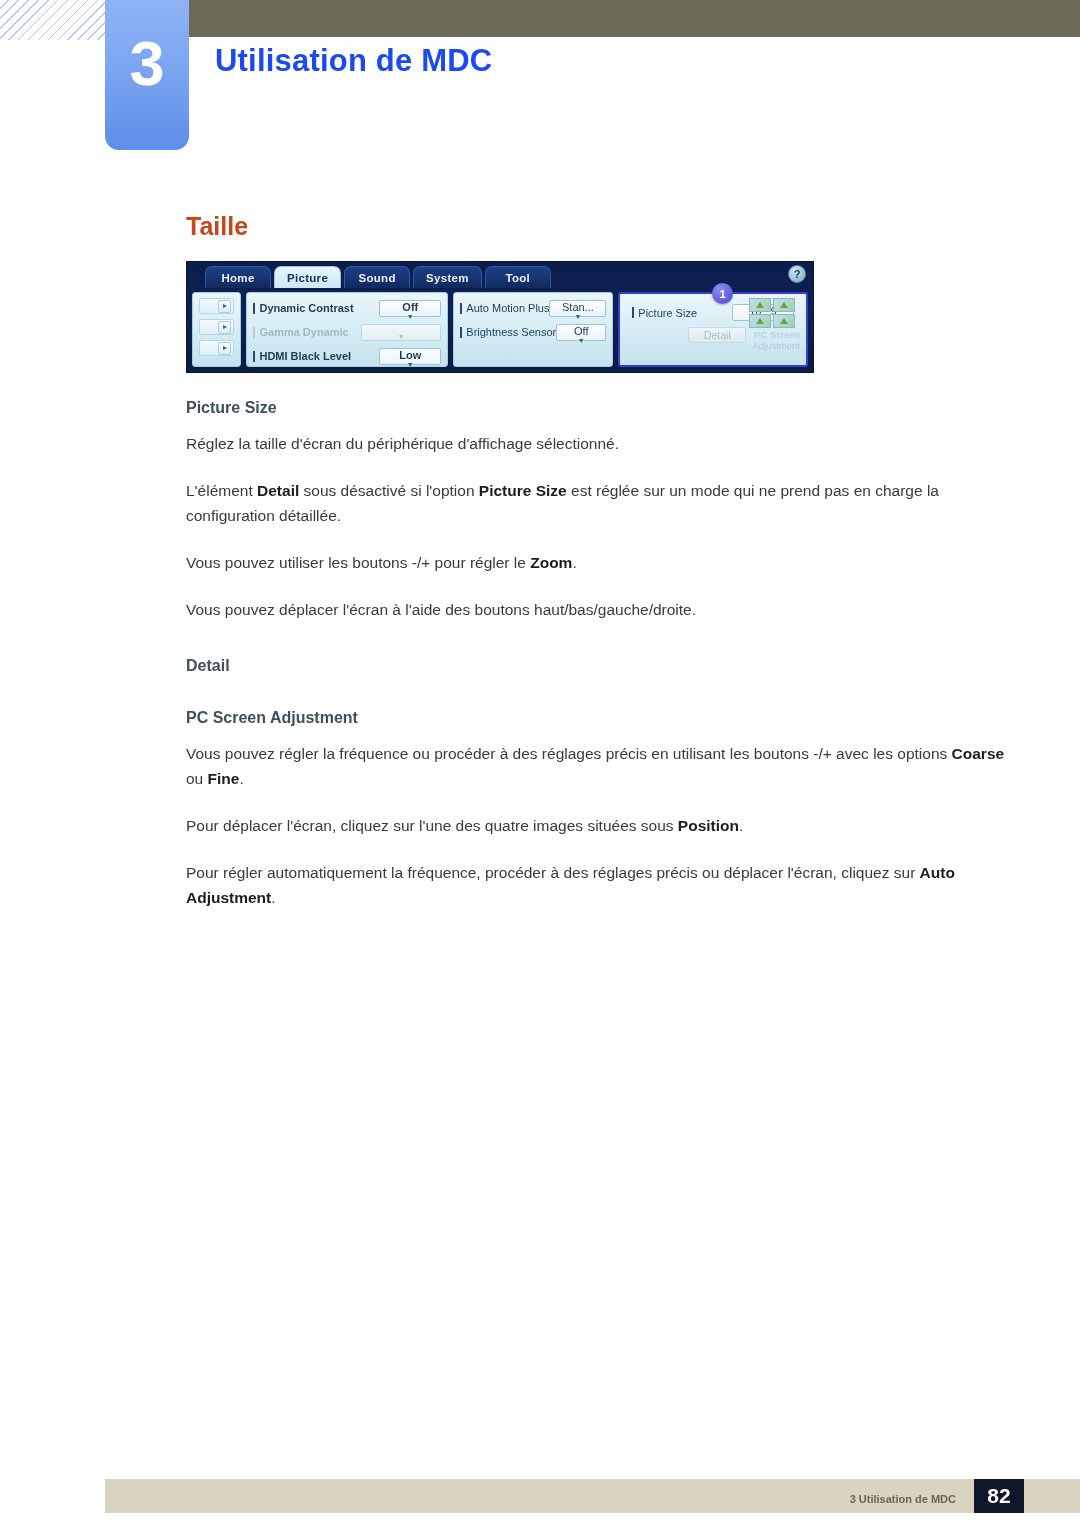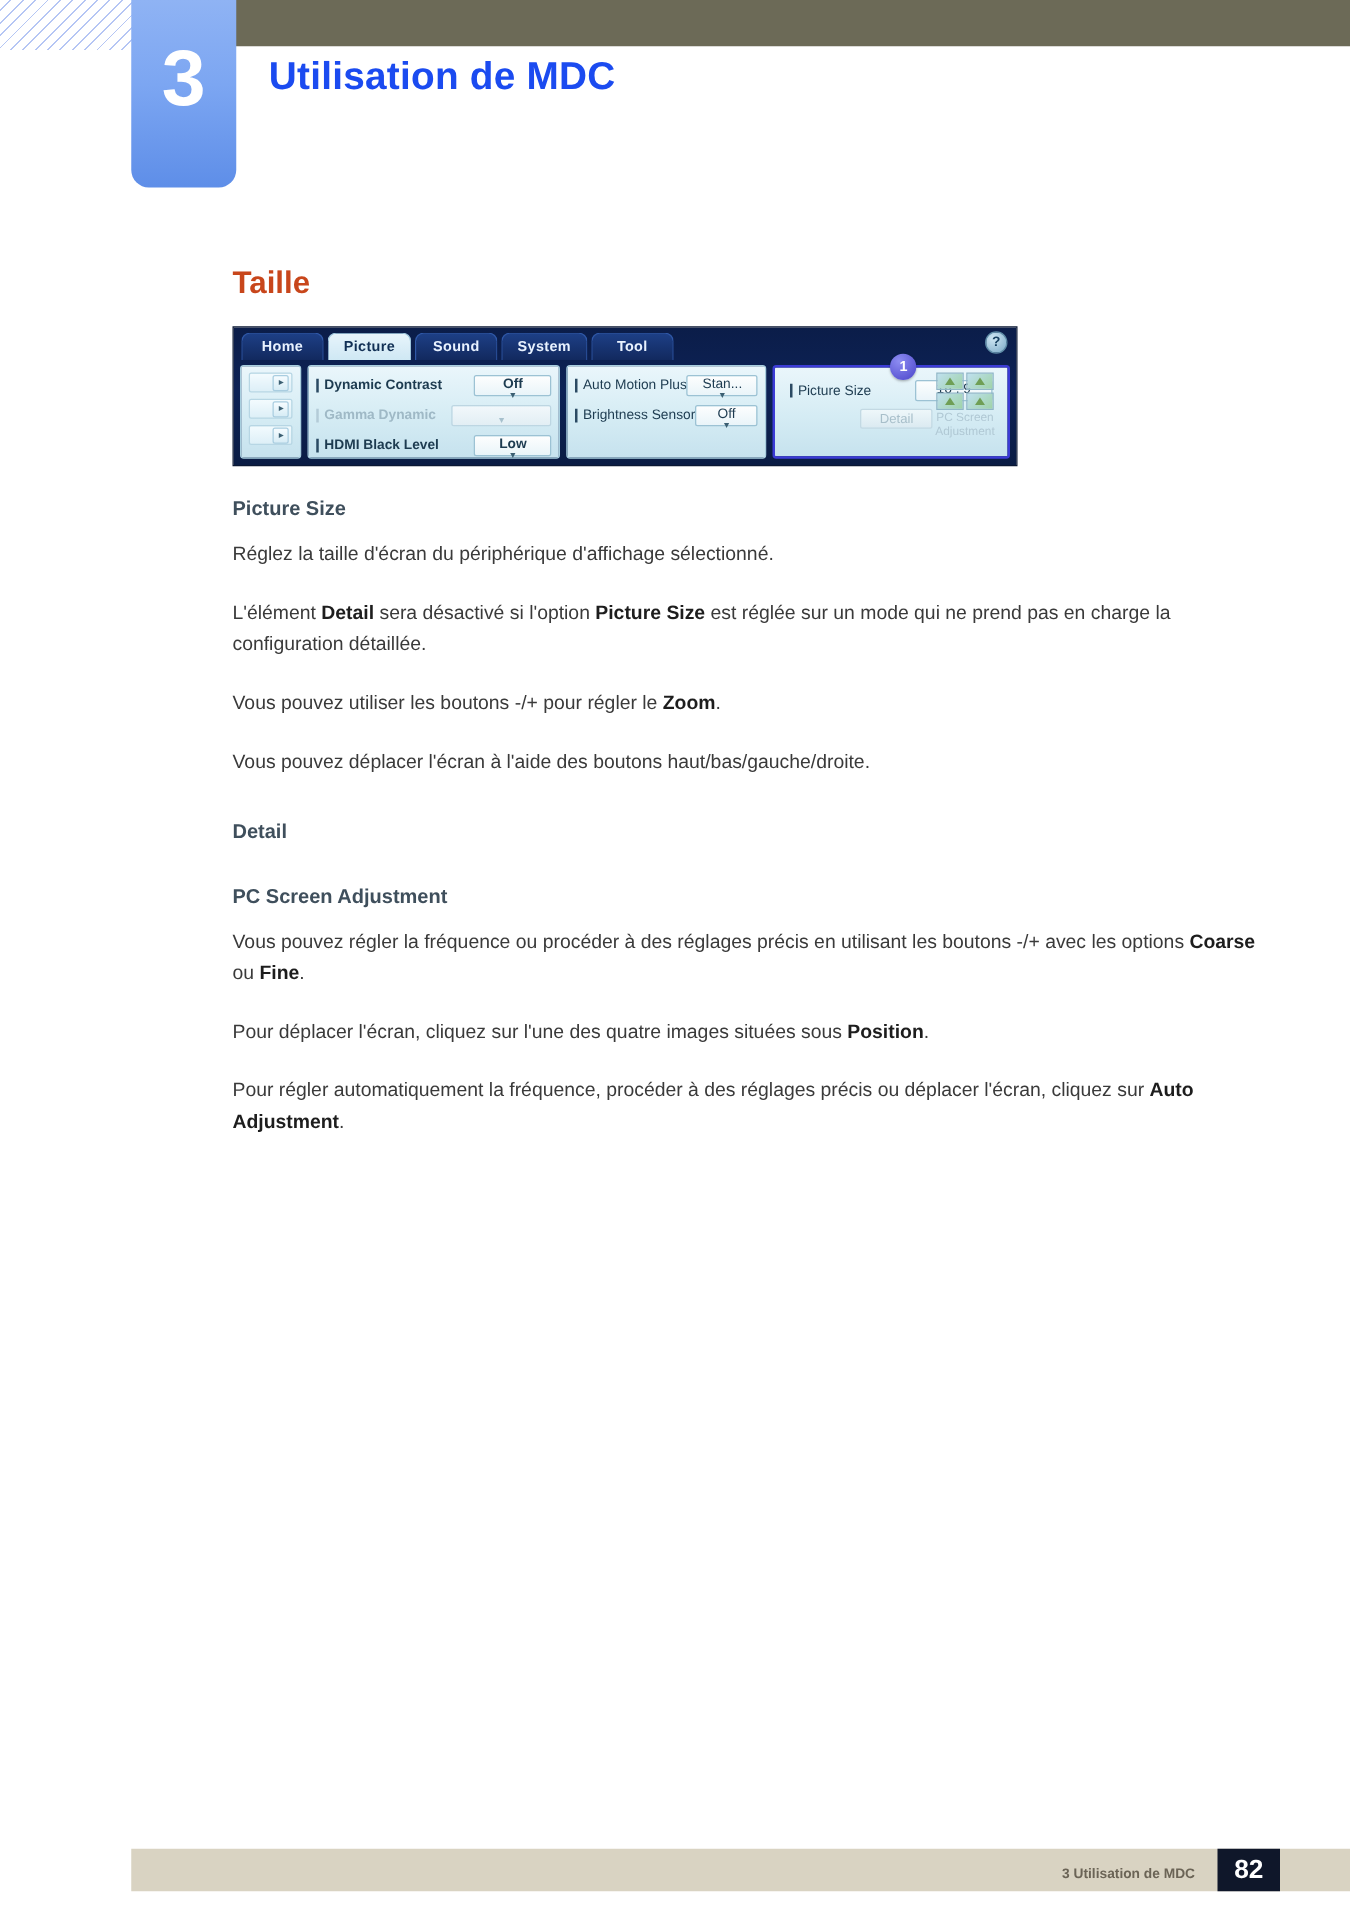--- a/index.html
+++ b/index.html
@@ -56,21 +56,21 @@
 
   
   .mdc {
     position: relative; width: 628px; height: 112px;
     margin: 0 0 26px 0;
     background: linear-gradient(180deg,#0b1d49 0%, #0d2256 46%, #0a1c44 100%);
     border: 1px solid #0a1733;
   }
   .mdc-tabs {
     position: absolute; left: 0; top: 0; height: 26px; width: 100%;
-    display: flex; align-items: flex-end; padding-left: 6px;
+    display: flex; align-items: flex-end; padding-left: 18px;
   }
   .mdc-tab {
     height: 22px; min-width: 66px; padding: 0 12px;
     display: flex; align-items: center; justify-content: center;
     font-size: 11.5px; font-weight: 700; color: #e8f2ff;
     background: linear-gradient(180deg,#1d3f86 0%, #12295e 100%);
     border-top-left-radius: 7px; border-top-right-radius: 7px;
     border: 1px solid #2f58a8; border-bottom: none;
     margin-right: 3px; letter-spacing: 0.3px;
   }
@@ -168,21 +168,21 @@
     border: 1px solid #8fb6c6; position: relative;
   }
   .quad div::after {
     content: ""; position: absolute; left: 50%; top: 50%;
     width: 0; height: 0; transform: translate(-50%,-50%);
     border-left: 4px solid transparent; border-right: 4px solid transparent;
     border-bottom: 6px solid #6f9f55;
   }
   .quad div:nth-child(2)::after { border-bottom-color:#6f9f55; }
   .pc-adj-label {
-    font-size: 9.5px; color: #b0c8d4; line-height: 1.15; margin-top: 2px;
+    font-size: 9.5px; color: #b0c8d4; line-height: 1.15; margin-top: 2px; text-align: right;
   }
 
   
   .footer-bar {
     position: absolute; left: 105px; bottom: 14px; width: 975px; height: 34px;
     background: #d9d3c2;
   }
   .footer-text {
     position: absolute; right: 124px; bottom: 22px;
     font-size: 11px; color: #6b6456; font-weight: 700;
@@ -309,21 +309,21 @@
         </div>
 
       </div>
     </div>
 
     <div class="sub-heading">Picture Size</div>
     <p class="body">
       <span>Réglez la taille d'écran du périphérique d'affichage sélectionné.</span>
     </p>
     <p class="body">
-      <span>L'élément </span><b>Detail</b><span> sera désactivé si l'option </span><b>Picture Size</b><span> est réglée sur un mode qui ne prend pas en charge la configuration détaillée.</span>
+      <span>L'élément </span><b>Detail</b><span> sous désactivé si l'option </span><b>Picture Size</b><span> est réglée sur un mode qui ne prend pas en charge la configuration détaillée.</span>
     </p>
     <p class="body">
       <span>Vous pouvez utiliser les boutons -/+ pour régler le </span><b>Zoom</b><span>.</span>
     </p>
     <p class="body">
       <span>Vous pouvez déplacer l'écran à l'aide des boutons haut/bas/gauche/droite.</span>
     </p>
 
     <div class="sub-heading gap-big">Detail</div>
 

